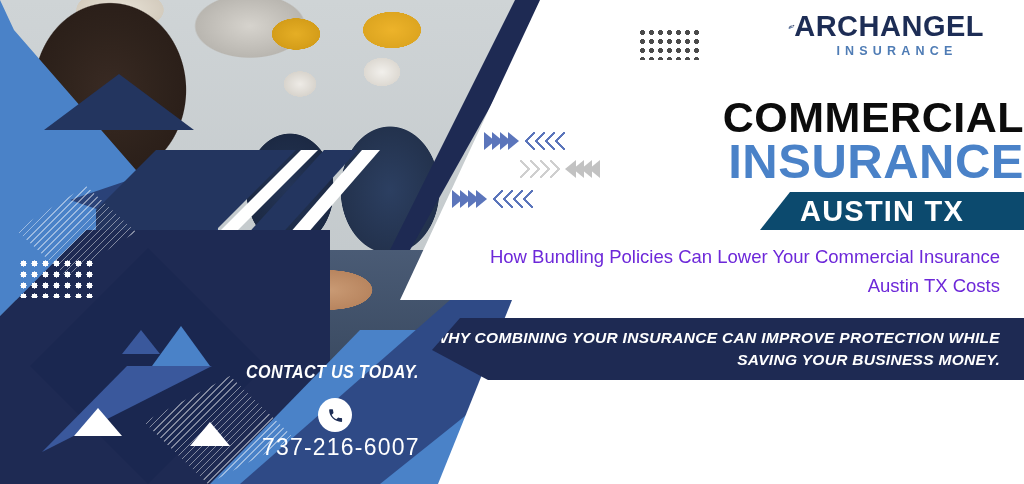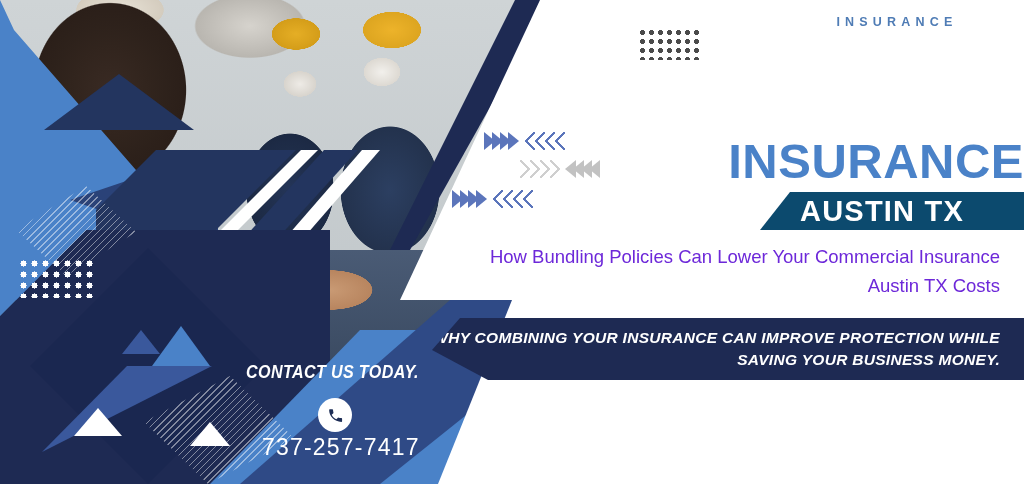--- a/index.html
+++ b/index.html
@@ -366,38 +366,48 @@
     <span style="width:8px"></span>
     <span class="chev chev-r-open"></span>
     <span class="chev chev-r-open"></span>
     <span class="chev chev-r-open"></span>
     <span class="chev chev-r-open"></span>
   </div>
 
   <div class="dotgrid"></div>
 
   <div class="logo-wrap">
+    <div class="logo-row">
+      <svg class="logo-wing" viewBox="0 0 40 30">
+        <path d="M2 17 C9 11, 18 10, 26 13 C19 13, 12 15, 7 19 Z" fill="#1d2d55"></path>
+        <path d="M1 22 C9 16, 19 15, 28 17 C20 18, 11 20, 6 24 Z" fill="#3a5d95"></path>
+        <path d="M6 12 C12 8, 20 7, 27 9 C20 9, 13 11, 9 14 Z" fill="#2b4373"></path>
+        <path d="M27 4 l2 4 l4 1 l-4 1 l-2 4 l-2 -4 l-4 -1 l4 -1 Z" fill="#1d2d55"></path>
+      </svg>
+      <span class="logo-word">ARCHANGEL</span>
+    </div>
     <div class="logo-sub">INSURANCE</div>
   </div>
 
   <div class="right-zone">
+    <div class="h-commercial">COMMERCIAL</div>
     <div class="h-insurance">INSURANCE</div>
     <div class="austin-banner">
       <span class="austin-text">AUSTIN TX</span>
     </div>
   </div>
 
   <div class="subtitle">How Bundling Policies Can Lower Your Commercial Insurance Austin TX Costs</div>
 
   <div class="navy-banner">
     <div class="navy-text">WHY COMBINING YOUR INSURANCE CAN IMPROVE PROTECTION WHILE SAVING YOUR BUSINESS MONEY.</div>
   </div>
 
 
   <div class="contact-label">CONTACT US TODAY.</div>
   <div class="phone-circle">
     <svg width="17" height="17" viewBox="0 0 24 24">
       <path d="M6.6 10.8c1.4 2.8 3.8 5.1 6.6 6.6l2.2-2.2c.3-.3.7-.4 1.1-.2 1.2.4 2.5.6 3.8.6.6 0 1 .4 1 1V20c0 .6-.4 1-1 1C10.6 21 3 13.4 3 4c0-.6.4-1 1-1h3.5c.6 0 1 .4 1 1 0 1.3.2 2.6.6 3.8.1.4 0 .8-.2 1.1l-2.3 1.9z" fill="#1d2d55"></path>
     </svg>
   </div>
-  <div class="phone-number">737-257-7417</div>
+  <div class="phone-number">737-216-6007</div>
 
 </div>
 
 </body></html>

